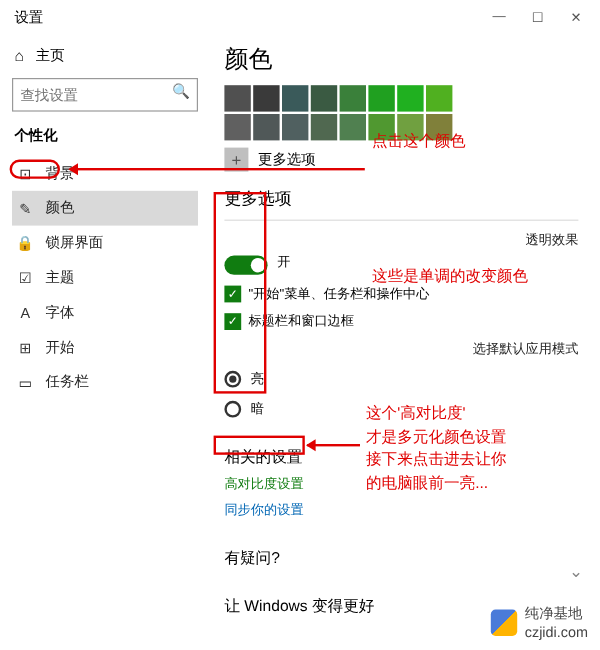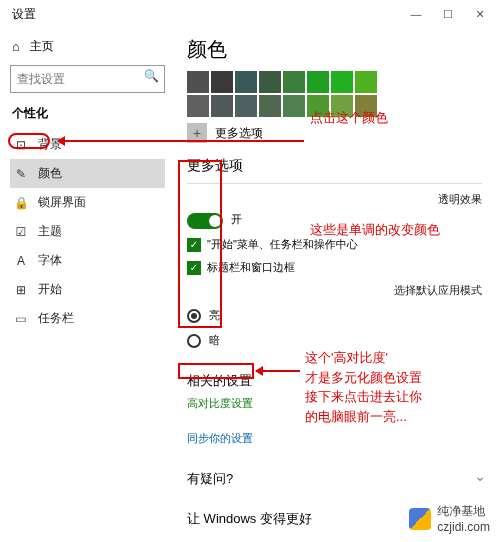--- a/index.html
+++ b/index.html
@@ -29,21 +29,21 @@
     .sect { font-size: 14px; margin-top: 14px; margin-bottom: 8px; }
     .small { font-size: 11px; color: #222; margin-top: 8px; text-align: right; }
     .toggle { width: 36px; height: 16px; background: #107c10; border-radius: 10px; position: relative; margin-top: 4px; }
     .toggle::after { content: ""; position: absolute; right: 2px; top: 2px; width: 12px; height: 12px; background: #fff; border-radius: 50%; }
     .togglelbl { display: inline-block; margin-left: 8px; font-size: 11px; vertical-align: top; line-height: 16px; }
     .checkrow { display: flex; align-items: center; gap: 6px; margin-top: 8px; font-size: 11px; }
     .chk { width: 14px; height: 14px; background: #107c10; color: #fff; display: flex; align-items: center; justify-content: center; font-size: 10px; }
     .radiorow { display: flex; align-items: center; gap: 8px; margin-top: 10px; font-size: 11px; }
     .radio { width: 14px; height: 14px; border: 2px solid #333; border-radius: 50%; display: flex; align-items: center; justify-content: center; }
     .radio.sel::after { content: ""; width: 6px; height: 6px; background: #333; border-radius: 50%; }
-    .link { color: #0066b4; font-size: 11px; display: block; margin-top: 20px; }
+    .link { color: #0066b4; font-size: 11px; display: block; margin-top: 6px; }
     .relsect { font-size: 13px; margin-top: 24px; }
     .feedback { font-size: 13px; margin-top: 22px; }
     .hclink { color: #107c10; font-size: 11px; display: inline-block; margin-top: 6px; }
     
     .annobox { position: absolute; border: 2px solid #e00000; pointer-events: none; }
     .annotext { position: absolute; color: #e00000; font-size: 13px; line-height: 1.5; pointer-events: none; }
     .arrow-h { position: absolute; height: 2px; background: #e00000; pointer-events: none; }
     .arrow-h::before { content: ""; position: absolute; left: -6px; top: -4px; border: 5px solid transparent; border-right: 8px solid #e00000; }
     .watermark { position: absolute; right: 10px; bottom: 8px; display: flex; align-items: center; gap: 6px; font-size: 12px; color: #444; }
     .wm-logo { width: 22px; height: 22px; background: linear-gradient(135deg,#4a7bd9 50%,#ffb400 50%); border-radius: 4px; }
@@ -170,21 +170,21 @@
 
 <div class="annobox" style="left:8px; top:133px; width:42px; height:16px; border-radius:8px;"></div>
 <div class="arrow-h" style="left:58px; top:140px; width:246px;"></div>
 <div class="annotext" style="left:310px; top:108px;">点击这个颜色</div>
 
 <div class="annobox" style="left:178px; top:160px; width:44px; height:168px;"></div>
 <div class="annotext" style="left:310px; top:220px;">这些是单调的改变颜色</div>
 
 <div class="annobox" style="left:178px; top:363px; width:76px; height:16px;"></div>
 <div class="arrow-h" style="left:256px; top:370px; width:44px;"></div>
-<div class="annotext" style="left:305px; top:348px; white-space:pre-line;">这个'高对比度'
+<div class="annotext" style="left:305px; top:334px; white-space:pre-line;">这个'高对比度'
 才是多元化颜色设置
 接下来点击进去让你
 的电脑眼前一亮...</div>
 
 <div class="scrollhint">⌄</div>
 
 <div class="watermark">
   <div class="wm-logo"></div>
   <span style="white-space:pre-line;">纯净基地
 czjidi.com</span>

